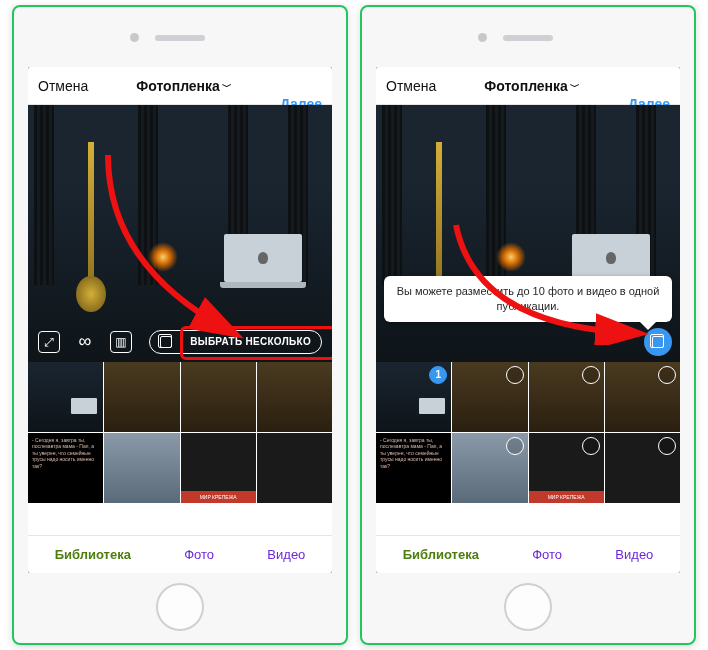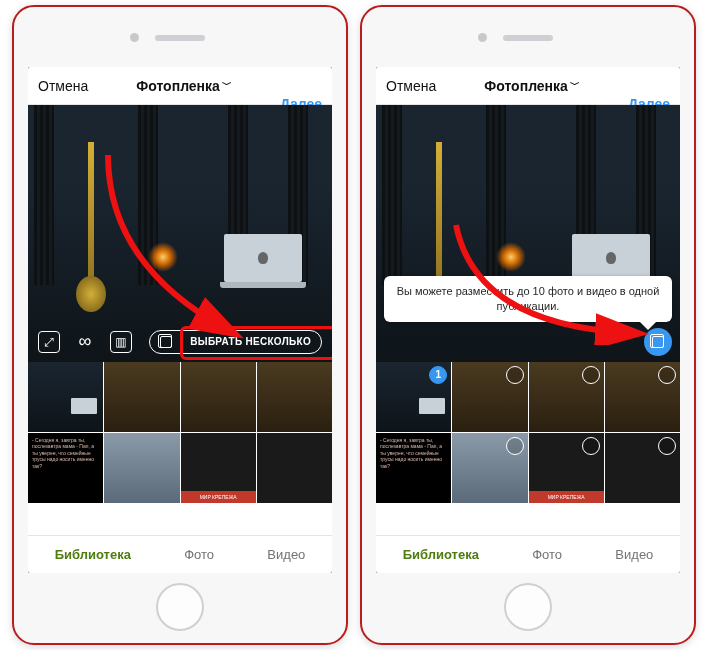--- a/index.html
+++ b/index.html
@@ -10,22 +10,22 @@
     font-family: -apple-system, "Helvetica Neue", Arial, sans-serif;
     display: flex;
     justify-content: center;
     align-items: center;
     gap: 12px;
   }
   .phone {
     width: 336px;
     height: 640px;
     background: #f7f7f8;
-    border-radius: 22px;
-    border: 2px solid #b91c1c;
+    border-radius: 8px;
+    border: 2px solid #22c55e;
     box-shadow: 0 2px 8px rgba(0,0,0,0.15);
     position: relative;
     padding: 60px 14px 70px 14px;
     display: flex;
     flex-direction: column;
   }
   .speaker {
     position: absolute;
     top: 28px;
     left: 50%;
@@ -66,21 +66,21 @@
     height: 38px;
     background: #fff;
     display: flex;
     align-items: center;
     justify-content: space-between;
     padding: 0 10px;
     border-bottom: 1px solid #e5e5e5;
     font-size: 14px;
   }
   .topbar .cancel { color: #111; }
-  .topbar .title { font-weight: 600; color: #111; display: flex; align-items:flex-start; gap:2px;}
+  .topbar .title { font-weight: 600; color: #111; display: flex; align-items:flex-end; gap:2px;}
   .topbar .next { color: #3897f0; font-weight: 600; margin-top: 37px; }
   .chev { font-size: 10px; }
   .preview {
     position: relative;
     width: 100%;
     aspect-ratio: 308/260;
     background: linear-gradient(#1a2530 0%, #1a2530 30%, #0e1418 100%);
     overflow: hidden;
   }
   .tree {
@@ -144,21 +144,21 @@
   .thumb.ochre{background:linear-gradient(#4a3a20,#2a1f10);}
   .thumb.laptop-t{background:linear-gradient(#1a2530,#0e1418);}
   .thumb.text-t{background:#000;font-size:5px;color:#dba;padding:4px;line-height:1.3;}
   .thumb.street{background:linear-gradient(#8a9aa8,#5a6a78);}
   .sel-circle{position:absolute;top:4px;right:4px;width:18px;height:18px;border:1.5px solid #fff;border-radius:50%;background:rgba(0,0,0,.15);}
   .sel-circle.on{background:#3897f0;border-color:#3897f0;color:#fff;font-size:10px;font-weight:700;display:flex;align-items:center;justify-content:center;}
   .bottombar{
     height:38px;background:#fff;border-top:1px solid #e5e5e5;
     display:flex;align-items:center;justify-content:space-around;font-size:13px;
   }
-  .bottombar .tab{color:#737373;}
+  .bottombar .tab{color:#6d28d9;}
   .bottombar .tab.active{color:#4d7c0f;font-weight:600;}
   .mini-laptop{position:absolute;right:6px;bottom:18px;width:26px;height:16px;background:#c8d0d8;border-radius:1px;}
   .mini-banner{position:absolute;left:0;right:0;bottom:0;height:12px;background:#c0392b;color:#fff;font-size:5px;display:flex;align-items:center;justify-content:center;}
 </style>
 </head>
 <body>
 
 <div class="phone">
   <div class="speaker"></div>
   <div class="camera"></div>

